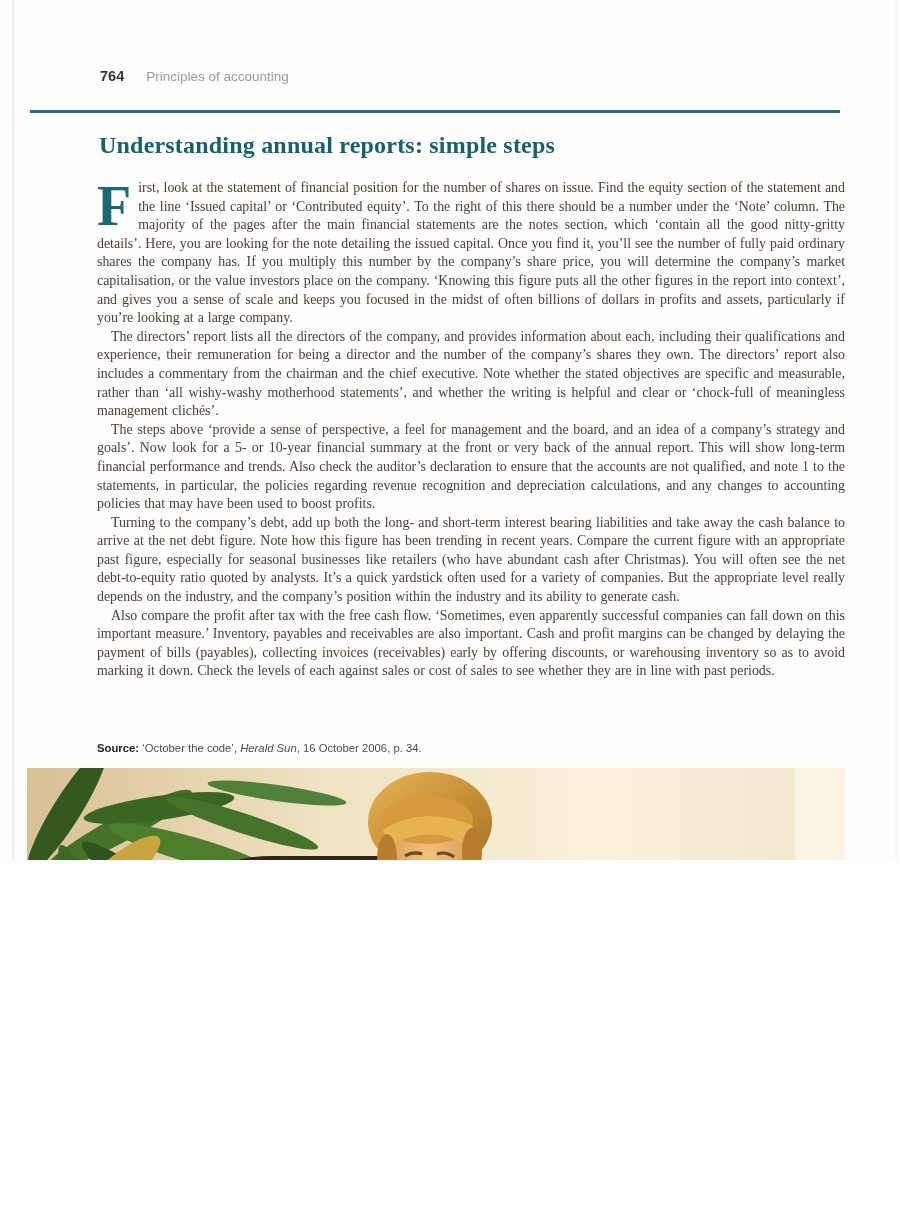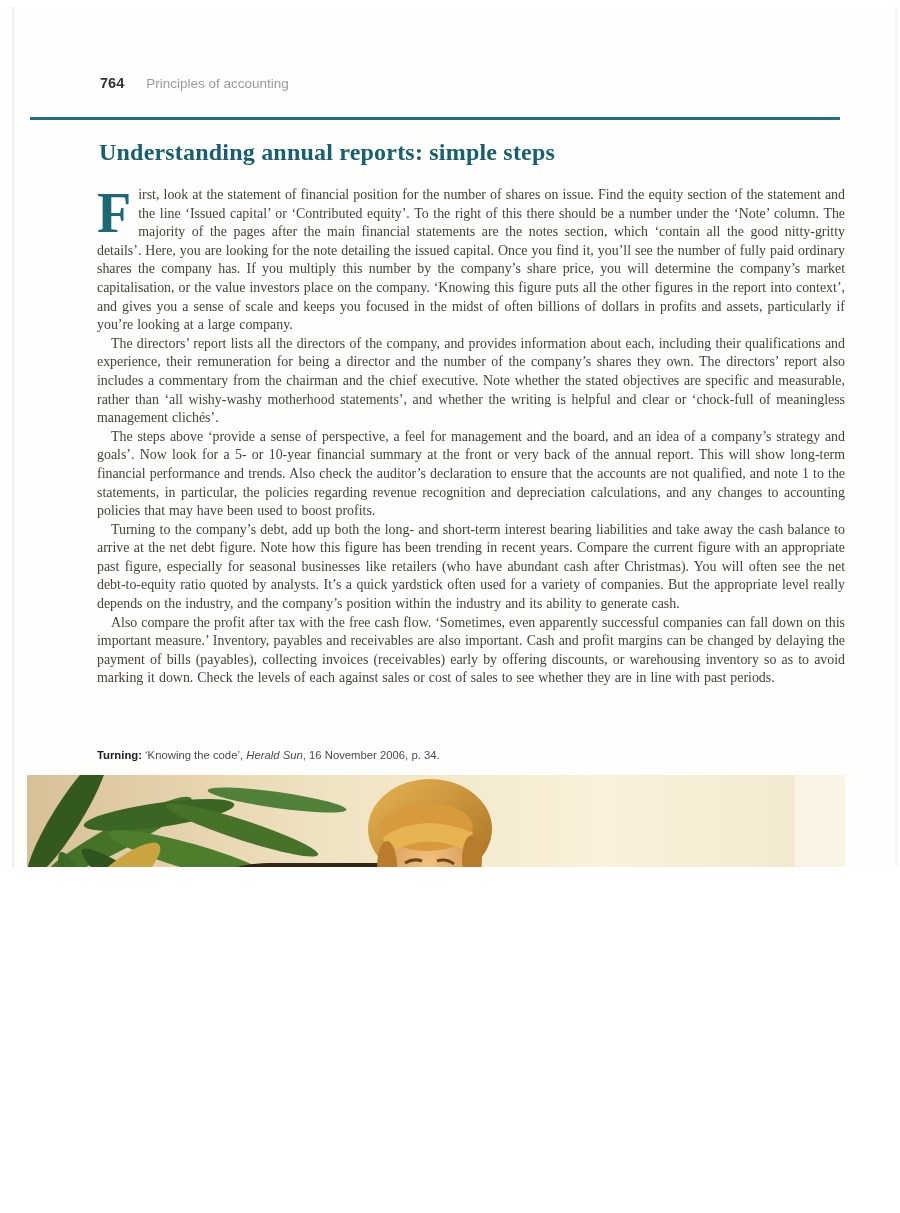--- a/index.html
+++ b/index.html
@@ -1,17 +1,17 @@
 <!DOCTYPE html>
 <html><head>
 <meta charset="utf-8">
 <style>
   html,body{margin:0;padding:0;background:#ffffff;}
   .page{
-    position:relative;width:900px;height:860px;margin:7px auto;
+    position:relative;width:900px;height:860px;margin:0 auto;
     background:#fefefc;overflow:hidden;
     font-family:"Liberation Serif", serif;
   }
   .scan-left-edge{
     position:absolute;left:12px;top:0;width:4px;height:100%;
     background:linear-gradient(to right, rgba(0,0,0,0.08), rgba(0,0,0,0));
   }
   .scan-right-edge{
     position:absolute;right:3px;top:0;width:3px;height:100%;
     background:linear-gradient(to left, rgba(0,0,0,0.05), rgba(0,0,0,0));
@@ -77,21 +77,21 @@
 
   <div class="body-text">
     <p><span class="dropcap">F</span><span>irst, look at the statement of financial position for the number of shares on issue. Find the equity section of the statement and the line ‘Issued capital’ or ‘Contributed equity’. To the right of this there should be a number under the ‘Note’ column. The majority of the pages after the main financial statements are the notes section, which ‘contain all the good nitty-gritty details’. Here, you are looking for the note detailing the issued capital. Once you find it, you’ll see the number of fully paid ordinary shares the company has. If you multiply this number by the company’s share price, you will determine the company’s market capitalisation, or the value investors place on the company. ‘Knowing this figure puts all the other figures in the report into context’, and gives you a sense of scale and keeps you focused in the midst of often billions of dollars in profits and assets, particularly if you’re looking at a large company.</span></p>
     <p class="ind">The directors’ report lists all the directors of the company, and provides information about each, including their qualifications and experience, their remuneration for being a director and the number of the company’s shares they own. The directors’ report also includes a commentary from the chairman and the chief executive. Note whether the stated objectives are specific and measurable, rather than ‘all wishy-washy motherhood statements’, and whether the writing is helpful and clear or ‘chock-full of meaningless management clichés’.</p>
     <p class="ind">The steps above ‘provide a sense of perspective, a feel for management and the board, and an idea of a company’s strategy and goals’. Now look for a 5- or 10-year financial summary at the front or very back of the annual report. This will show long-term financial performance and trends. Also check the auditor’s declaration to ensure that the accounts are not qualified, and note 1 to the statements, in particular, the policies regarding revenue recognition and depreciation calculations, and any changes to accounting policies that may have been used to boost profits.</p>
     <p class="ind">Turning to the company’s debt, add up both the long- and short-term interest bearing liabilities and take away the cash balance to arrive at the net debt figure. Note how this figure has been trending in recent years. Compare the current figure with an appropriate past figure, especially for seasonal businesses like retailers (who have abundant cash after Christmas). You will often see the net debt-to-equity ratio quoted by analysts. It’s a quick yardstick often used for a variety of companies. But the appropriate level really depends on the industry, and the company’s position within the industry and its ability to generate cash.</p>
     <p class="ind">Also compare the profit after tax with the free cash flow. ‘Sometimes, even apparently successful companies can fall down on this important measure.’ Inventory, payables and receivables are also important. Cash and profit margins can be changed by delaying the payment of bills (payables), collecting invoices (receivables) early by offering discounts, or warehousing inventory so as to avoid marking it down. Check the levels of each against sales or cost of sales to see whether they are in line with past periods.</p>
   </div>
 
   <div class="source-line">
-    <strong>Turning:</strong><span> ‘Knowing the code’, </span><em>Herald Sun</em><span>, 16 November 2006, p. 34.</span>
+    <strong>Source:</strong><span> ‘October the code’, </span><em>Herald Sun</em><span>, 16 October 2006, p. 34.</span>
   </div>
 
   <div class="photo">
     <svg width="818" height="349" viewBox="0 0 818 349" xmlns="http://www.w3.org/2000/svg">
       <defs>
         <linearGradient id="wallG" x1="0" y1="0" x2="1" y2="0">
           <stop offset="0" stop-color="#d8c096"></stop>
           <stop offset="0.35" stop-color="#efe2c0"></stop>
           <stop offset="0.7" stop-color="#f9f1da"></stop>
           <stop offset="1" stop-color="#f1e7cd"></stop>

